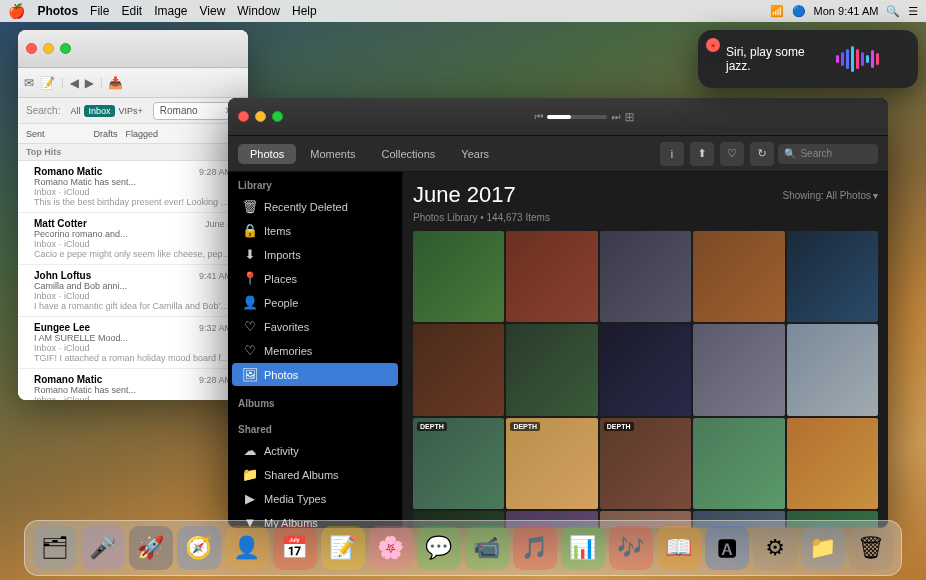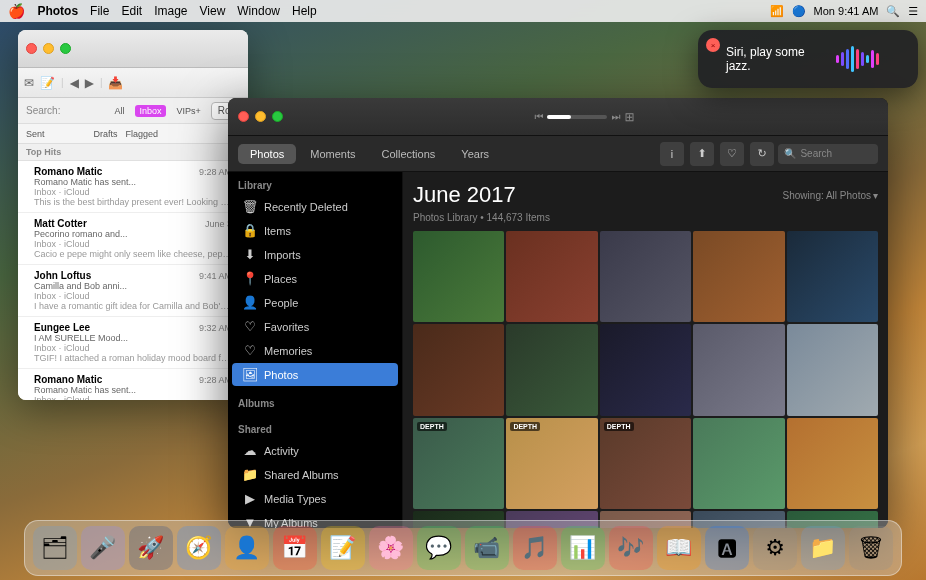--- a/index.html
+++ b/index.html
@@ -124,29 +124,29 @@
       background: #fff;
       border: 1px solid #bbb;
       border-radius: 4px;
       padding: 0 6px;
       font-size: 10px;
       display: flex;
       align-items: center;
       gap: 4px;
     }
     .search-filter {
-      display: flex; gap: 7px; margin-left: 44px;
+      display: flex; gap: 0;
     }
     .filter-btn {
       font-size: 9px;
       padding: 1px 4px;
       border-radius: 3px;
       cursor: pointer;
     }
-    .filter-active { background: #d946ef; color: #fff; }
+    .filter-active { background: #0f766e; color: #fff; }
     .filter-inactive { color: #555; }
     .search-tabs {
       display: flex; gap: 8px; font-size: 9px; color: #555; padding: 0 8px;
       border-bottom: 1px solid #ddd;
       height: 20px;
       align-items: center;
       background: #f5f5f5;
     }
 
     .mail-list { overflow: hidden; }

